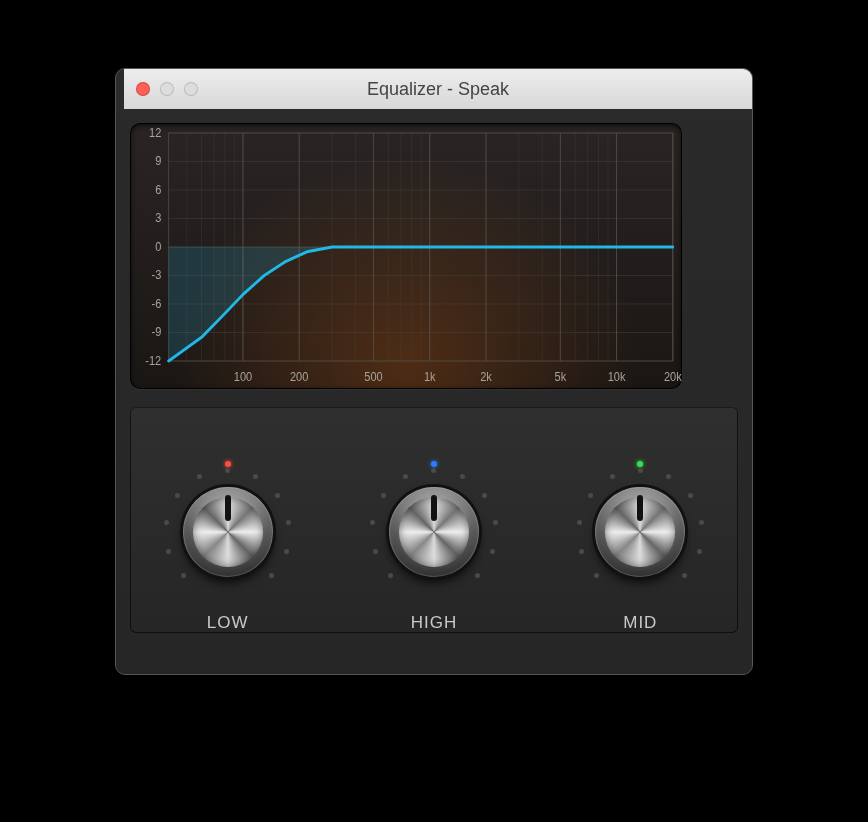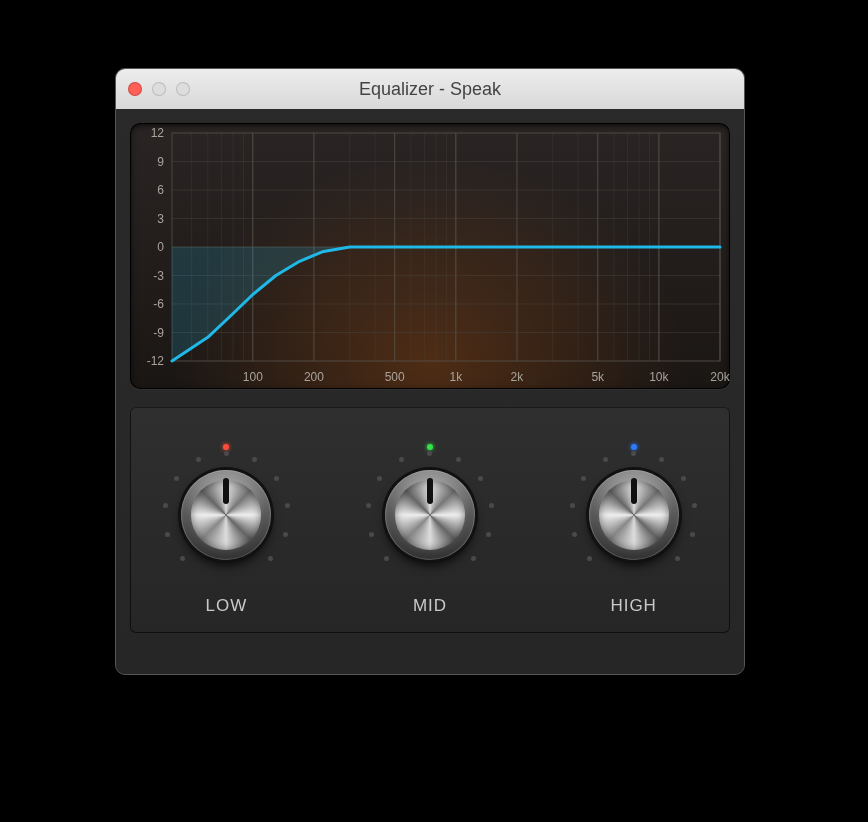--- a/index.html
+++ b/index.html
@@ -15,20 +15,21 @@
     position: absolute;
     left: 115px;
     top: 68px;
     width: 628px;
     height: 605px;
     border-radius: 10px;
     overflow: hidden;
     box-shadow: 0 25px 60px rgba(0,0,0,0.8);
     background: #2b2b2b;
     border: 1px solid #555;
+    padding-left: 8px;
   }
   .titlebar {
     height: 40px;
     background: linear-gradient(#ededed, #d8d8d8);
     border-bottom: 1px solid #aaa;
     display: flex;
     align-items: center;
     position: relative;
   }
   .traffic {
@@ -54,21 +55,21 @@
   .body {
     position: absolute;
     left: 0; right: 0; top: 40px; bottom: 0;
     background: linear-gradient(#2a2a2a, #262626);
     padding: 14px;
   }
 
   
   .graph-panel {
     position: relative;
-    width: 600px;
+    width: 552px;
     height: 266px;
     border-radius: 10px;
     background: radial-gradient(ellipse at 50% 90%, rgba(140,70,20,0.45), rgba(0,0,0,0) 60%), linear-gradient(#2a2524, #1a1614);
     box-shadow: inset 0 0 0 1px #000, inset 0 2px 6px rgba(0,0,0,0.8), 0 1px 0 rgba(255,255,255,0.05);
   }
   .graph-panel svg {
     position: absolute; inset: 0; width: 100%; height: 100%;
   }
 
   
@@ -95,21 +96,21 @@
 
   
   .knob-section {
     margin-top: 18px;
     background: linear-gradient(#2f2f2f, #262626);
     border-radius: 6px;
     height: 210px;
     box-shadow: inset 0 1px 0 rgba(255,255,255,0.04), inset 0 0 0 1px rgba(0,0,0,0.6);
     display: flex;
     justify-content: space-around;
-    align-items: center;
+    align-items: flex-end;
     padding-top: 16px;
     gap: 11px;
   }
   .knob-group {
     width: 170px;
     text-align: center;
   }
   .knob-wrap {
     position: relative;
     width: 150px; height: 150px;
@@ -262,50 +263,50 @@
             <div class="tick" style="left: 122.659px; top: 36.0573px;"></div>
             <div class="tick" style="left: 133.737px; top: 62.8011px;"></div>
             <div class="tick" style="left: 131.466px; top: 91.6591px;"></div>
             <div class="tick" style="left: 116.341px; top: 116.341px;"></div>
             <div class="knob"></div>
         </div>
         <div class="knob-label">LOW</div>
       </div>
       <div class="knob-group">
         <div class="knob-wrap">
+          <div class="led" style="background:#2b7bff;box-shadow:0 0 4px #2b7bff"></div>
+          <div class="tick" style="left: 28.6594px; top: 116.341px;"></div>
+            <div class="tick" style="left: 13.5345px; top: 91.6591px;"></div>
+            <div class="tick" style="left: 11.2633px; top: 62.8011px;"></div>
+            <div class="tick" style="left: 22.3409px; top: 36.0573px;"></div>
+            <div class="tick" style="left: 44.3526px; top: 17.2576px;"></div>
+            <div class="tick" style="left: 72.5px; top: 10.5px;"></div>
+            <div class="tick" style="left: 100.647px; top: 17.2576px;"></div>
+            <div class="tick" style="left: 122.659px; top: 36.0573px;"></div>
+            <div class="tick" style="left: 133.737px; top: 62.8011px;"></div>
+            <div class="tick" style="left: 131.466px; top: 91.6591px;"></div>
+            <div class="tick" style="left: 116.341px; top: 116.341px;"></div>
+            <div class="knob"></div>
+        </div>
+        <div class="knob-label">HIGH</div>
+      </div>
+      <div class="knob-group">
+        <div class="knob-wrap">
           <div class="led" style="background:#33e24b;box-shadow:0 0 4px #33e24b"></div>
           <div class="tick" style="left: 28.6594px; top: 116.341px;"></div>
             <div class="tick" style="left: 13.5345px; top: 91.6591px;"></div>
             <div class="tick" style="left: 11.2633px; top: 62.8011px;"></div>
             <div class="tick" style="left: 22.3409px; top: 36.0573px;"></div>
             <div class="tick" style="left: 44.3526px; top: 17.2576px;"></div>
             <div class="tick" style="left: 72.5px; top: 10.5px;"></div>
             <div class="tick" style="left: 100.647px; top: 17.2576px;"></div>
             <div class="tick" style="left: 122.659px; top: 36.0573px;"></div>
             <div class="tick" style="left: 133.737px; top: 62.8011px;"></div>
             <div class="tick" style="left: 131.466px; top: 91.6591px;"></div>
             <div class="tick" style="left: 116.341px; top: 116.341px;"></div>
             <div class="knob"></div>
         </div>
         <div class="knob-label">MID</div>
       </div>
-      <div class="knob-group">
-        <div class="knob-wrap">
-          <div class="led" style="background:#2b7bff;box-shadow:0 0 4px #2b7bff"></div>
-          <div class="tick" style="left: 28.6594px; top: 116.341px;"></div>
-            <div class="tick" style="left: 13.5345px; top: 91.6591px;"></div>
-            <div class="tick" style="left: 11.2633px; top: 62.8011px;"></div>
-            <div class="tick" style="left: 22.3409px; top: 36.0573px;"></div>
-            <div class="tick" style="left: 44.3526px; top: 17.2576px;"></div>
-            <div class="tick" style="left: 72.5px; top: 10.5px;"></div>
-            <div class="tick" style="left: 100.647px; top: 17.2576px;"></div>
-            <div class="tick" style="left: 122.659px; top: 36.0573px;"></div>
-            <div class="tick" style="left: 133.737px; top: 62.8011px;"></div>
-            <div class="tick" style="left: 131.466px; top: 91.6591px;"></div>
-            <div class="tick" style="left: 116.341px; top: 116.341px;"></div>
-            <div class="knob"></div>
-        </div>
-        <div class="knob-label">HIGH</div>
-      </div>
     </div>
 
   </div>
 </div>
 
 </body></html>

